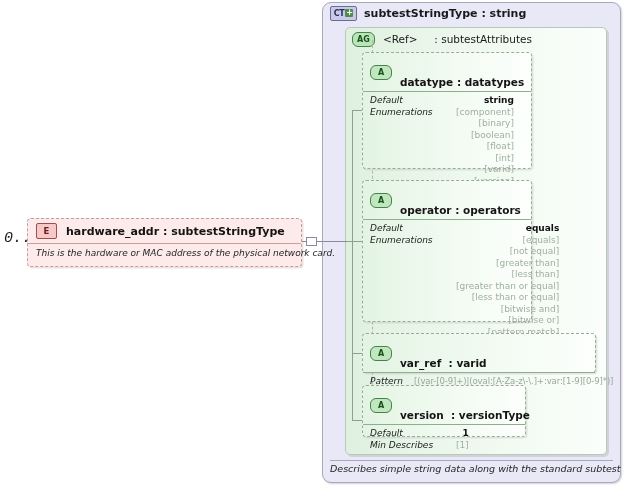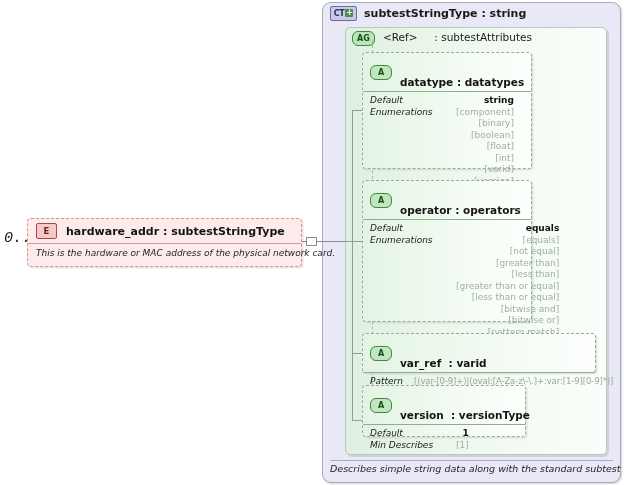--- a/index.html
+++ b/index.html
@@ -59,21 +59,21 @@
   
   #ag-panel {
     left: 345px; top: 27px; width: 262px; height: 428px;
     border: 1px solid #b9c9b9;
     border-radius: 5px;
     background: linear-gradient(to right, #dff0df 0%, #eef8ee 45%, #fbfefb 100%);
     box-shadow: 2px 2px 0 rgba(150,160,150,0.30);
   }
   #ag-header {
     left: 352px; top: 31px; height: 16px;
-    display: flex; gap: 8px;
+    display: flex; align-items: center; gap: 8px;
   }
   .ag-badge {
     display: inline-flex; align-items: center; justify-content: center;
     width: 21px; height: 13px;
     border: 1px solid #4b7f4b;
     border-radius: 6px;
     background: #b9e6b9;
     font-size: 8px; font-weight: bold; color: #1d4d1d;
   }
   #ag-ref-label {

